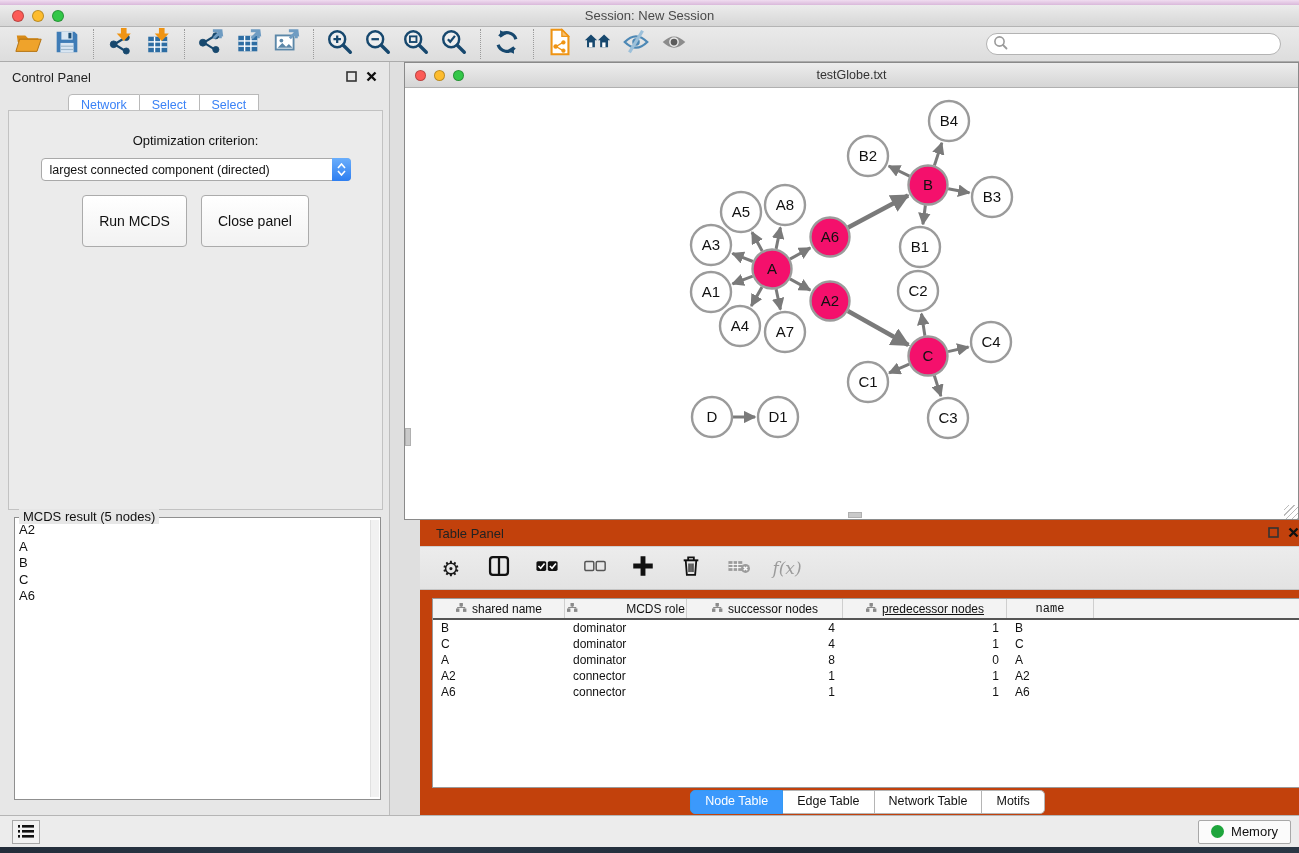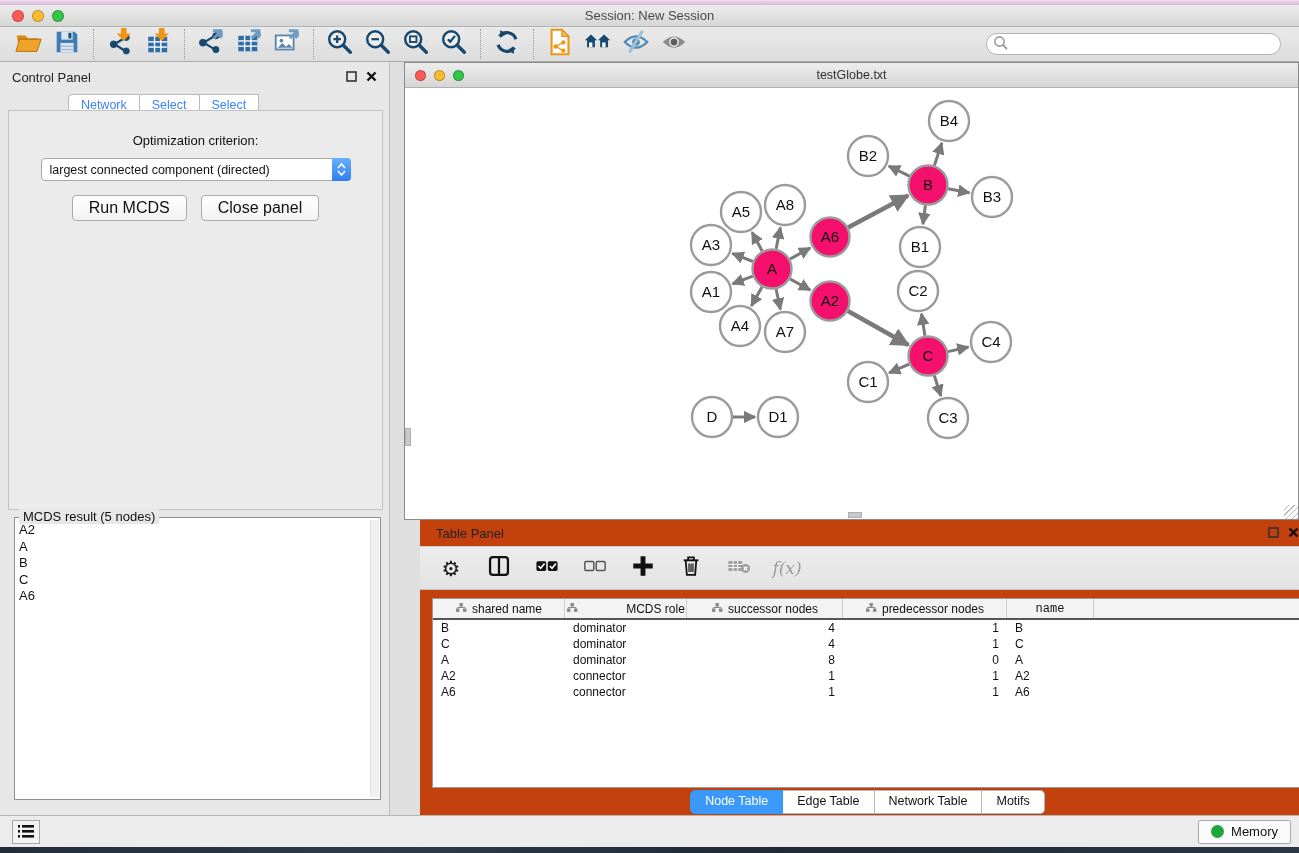--- a/index.html
+++ b/index.html
@@ -48,22 +48,22 @@
   .cp-tab.active { background:#c2410c; border-color:#3b99fc; color:#fff;margin-top:32px; }
   .cp-content { position:absolute; left:8px; right:6px; top:48px; bottom:305px; background:#ebebeb; border:1px solid #c2c2c2; }
   .opt-label { text-align:center; margin-top:22px; font-size:13px; color:#111; }
   .combo { position:relative; margin:10px auto 0; width:310px; height:23px; background:#fff;
     border:1px solid #a9a9a9; border-radius:4px; display:flex; align-items:center; }
   .combo .combo-value { flex:1; font-size:12.5px; color:#111; padding-left:8px; white-space:nowrap; }
   .combo .stepper { width:19px; height:23px; margin-right:-1px; border-radius:0 4px 4px 0;
     background:linear-gradient(#6aaefc,#2e7ef0); display:flex; flex-direction:column; align-items:center; justify-content:center; color:#fff; }
   .combo .stepper svg{display:block;}
   .btn-row { display:flex; justify-content:center; gap:14px; margin-top:14px; }
-  .push-btn { font-size:16px; color:#111; background:linear-gradient(#ffffff,#f2f2f2);
-    border:1px solid #ababab; border-radius:4px; padding:3px 16px; }
+  .push-btn { font-size:14px; color:#111; background:linear-gradient(#ffffff,#f2f2f2);
+    border:1px solid #ababab; border-radius:4px; padding:17px 16px; }
   .result-box { position:absolute; left:14px; right:8px; top:455px; bottom:15px; border:1px solid #8f8f8f; background:#fff; }
   .result-legend { position:absolute; top:-9px; left:4px; background:#e7e7e7; padding:0 4px; font-size:13px; color:#111; }
   .result-list { position:absolute; inset:4px 10px 2px 4px; overflow:hidden; }
   .result-item { font-size:13px; color:#111; line-height:16.5px; }
   .result-scroll { position:absolute; top:2px; bottom:2px; right:1px; width:9px; background:#f1f1f1; border-left:1px solid #e0e0e0; }
 
   
   .net-window { position:absolute; left:404px; top:0; width:895px; height:458px; background:#6d28d9; border:1px solid #8a8a8a; }
   .net-titlebar { height:25px; background:linear-gradient(#ededed,#d5d5d5); border-bottom:1px solid #b0b0b0;
     display:flex; align-items:center; position:relative; }
@@ -596,21 +596,21 @@
               <span><svg width="12" height="11" viewBox="0 0 11 11">
                   <g fill="#8a8a8a">
                     <rect x="4" y="1" width="3.4" height="3.4"></rect>
                     <rect x="0.5" y="6.5" width="3.4" height="3.4"></rect>
                     <rect x="7.5" y="6.5" width="3.4" height="3.4"></rect>
                     <path d="M5.7 4 v2 M2.2 6.5 v-1 h7 v1" stroke="#8a8a8a" stroke-width="1.1" fill="none"></path>
                   </g>
                 </svg></span>
               <span>successor nodes</span>
             </div>
-            <div class="dt-hcell" style="width: 164px;">
+            <div class="dt-hcell" style="width: 164px; text-decoration: underline;">
               <span><svg width="12" height="11" viewBox="0 0 11 11">
                   <g fill="#8a8a8a">
                     <rect x="4" y="1" width="3.4" height="3.4"></rect>
                     <rect x="0.5" y="6.5" width="3.4" height="3.4"></rect>
                     <rect x="7.5" y="6.5" width="3.4" height="3.4"></rect>
                     <path d="M5.7 4 v2 M2.2 6.5 v-1 h7 v1" stroke="#8a8a8a" stroke-width="1.1" fill="none"></path>
                   </g>
                 </svg></span>
               <span>predecessor nodes</span>
             </div>

